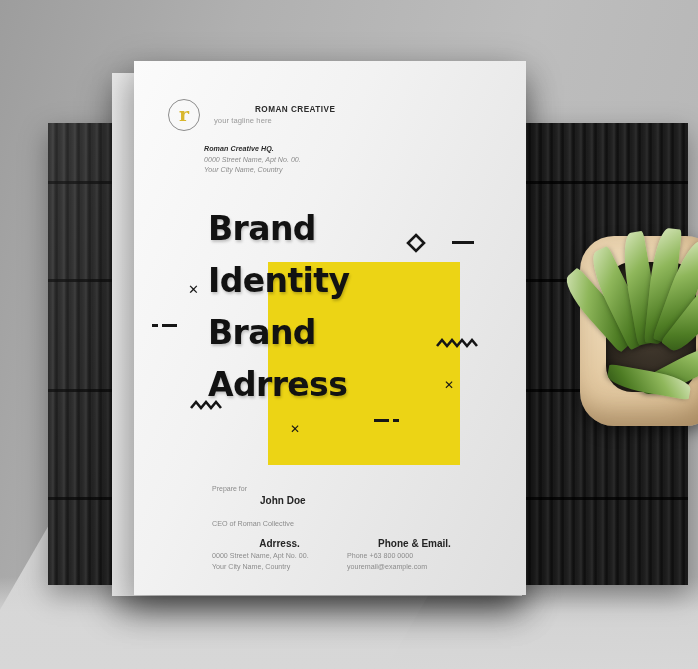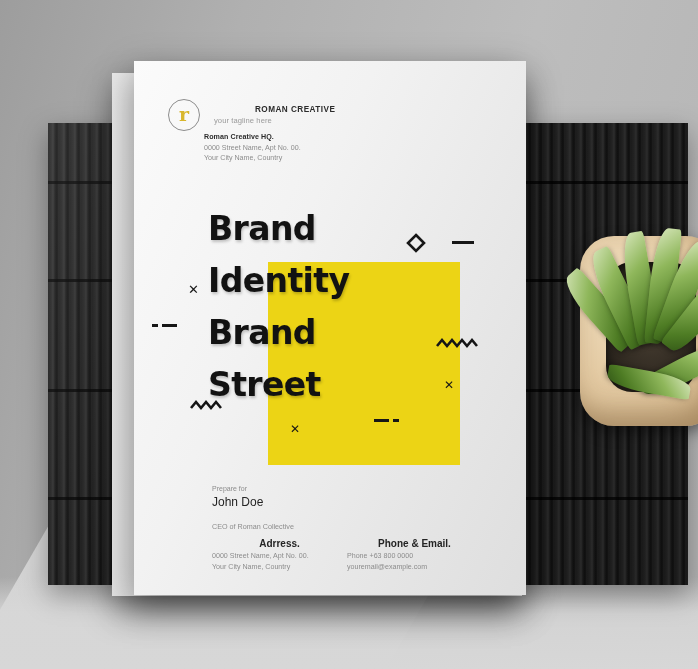--- a/index.html
+++ b/index.html
@@ -96,21 +96,21 @@
     font-weight: 700; font-size: 19px; color: #d8b62c; line-height: 1;
     margin-top: -1px;
   }
   .brand-name {
     font-size: 8.2px; font-weight: 700; letter-spacing: .055em; color: #2b2b2b; padding-left: 41px;
   }
   .brand-tagline {
     font-size: 7.6px; color: #9a9a9a; margin-top: 2.5px; letter-spacing: .01em;
   }
 
-  .addr-top { position: absolute; left: 70px; top: 72px; }
+  .addr-top { position: absolute; left: 70px; top: 84px; font-style: italic; }
   .addr-top .hdr { font-size: 7.1px; font-weight: 700; color: #2b2b2b; letter-spacing: .01em; }
   .addr-top .ln { font-size: 7.1px; color: #8c8c8c; margin-top: 2.6px; }
 
   .yellow-block {
     position: absolute; left: 134px; top: 201px; width: 192px; height: 203px;
     background: #ecd415;
   }
 
   .title {
     position: absolute; left: 74px; top: 142px; width: 320px;
@@ -129,21 +129,21 @@
   .x-mark {
     font-family: "DejaVu Sans", sans-serif;
     font-weight: 700; color: #161616; line-height: 1;
   }
   .dash-pair { display: flex; align-items: center; gap: 4px; }
   .dash-long { width: 15px; height: 3.2px; background: #161616; }
   .dash-short { width: 6px; height: 3.2px; background: #161616; }
 
   .prepare { position: absolute; left: 78px; top: 424px; }
   .prepare .lbl { font-size: 7px; color: #8c8c8c; }
-  .prepare .nm  { font-size: 12px; font-weight: 400; color: #242424; margin-top: 3px; }
+  .prepare .nm  { font-size: 10px; font-weight: 700; color: #242424; margin-top: 3px; margin-left: 48px; }
   .prepare .rol { font-size: 7.2px; color: #8c8c8c; margin-top: 13px; }
 
   .footer { position: absolute; left: 78px; top: 477px; width: 290px; display: flex; }
   .footer .col { width: 135px; }
   .footer .hdr { font-size: 10px; font-weight: 700; color: #242424; text-align: center; }
   .footer .ln  { font-size: 7.1px; color: #8c8c8c; margin-top: 3px; }
 </style>
 </head>
 <body>
 
@@ -193,21 +193,21 @@
     <div class="addr-top">
       <div class="hdr">Roman Creative HQ.</div>
       <div class="ln">0000 Street Name, Apt No. 00.</div>
       <div class="ln">Your City Name, Country</div>
     </div>
 
     <div class="title">
       <div>Brand</div>
       <div>Identity</div>
       <div>Brand</div>
-      <div>Street</div>
+      <div>Adrress</div>
     </div>
 
     <span class="deco x-mark" style="left:54px; top:222px; font-size:13px;">✕</span>
 
     <div class="deco dash-pair" style="left:18px; top:263px;">
       <span class="dash-short"></span>
       <span class="dash-long"></span>
     </div>
 
     <div class="deco" style="left:56px; top:338px;">

